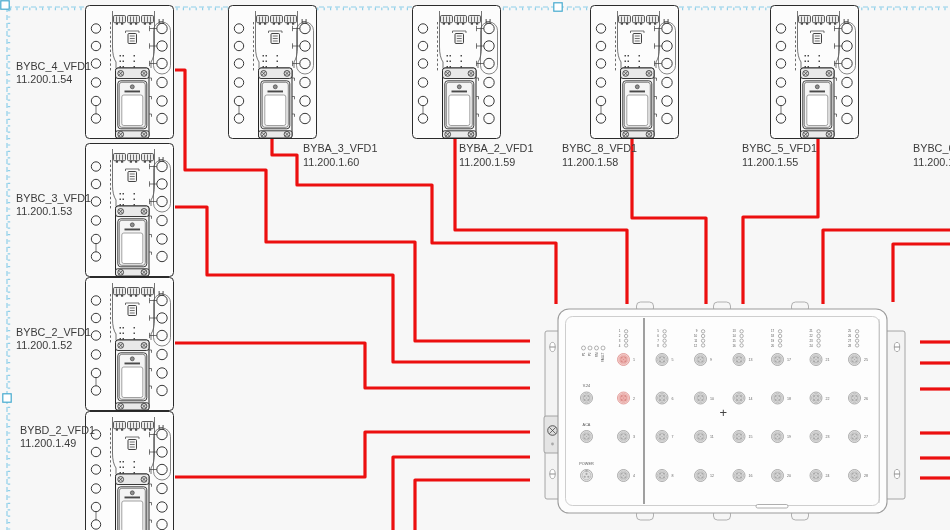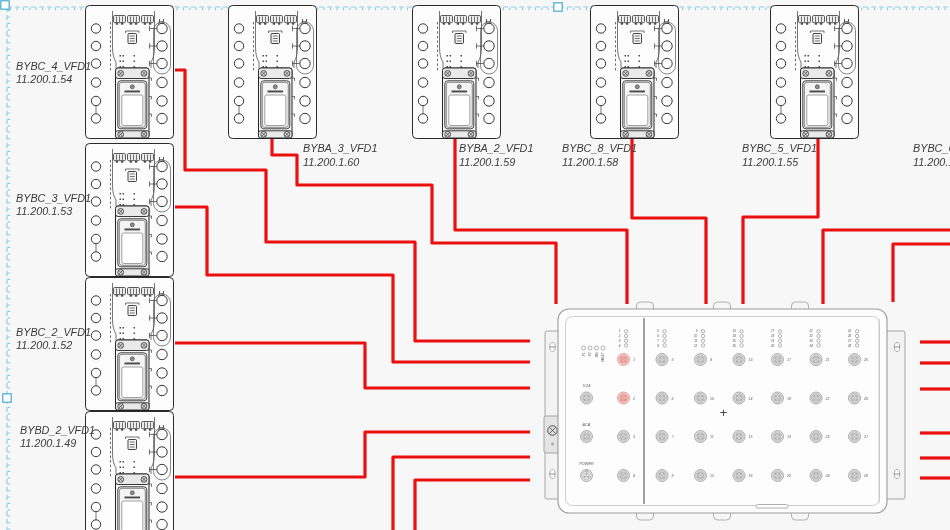--- a/index.html
+++ b/index.html
@@ -1,16 +1,16 @@
 <!DOCTYPE html>
 <html><head>
 <meta charset="utf-8">
 <style>
   html,body{margin:0;padding:0;background:#fff;}
-  #stage{position:relative;width:950px;height:530px;overflow:hidden;font-style:italic;}
+  #stage{position:relative;width:950px;height:530px;overflow:hidden;}
   svg{display:block;}
   svg text{font-family:"Liberation Sans",sans-serif;}
   .dlabel{font-size:10.8px;fill:#3b3b3b;}
   .d-out{fill:#fcfcfc;stroke:#2b2b2b;stroke-width:1;}
   .d-c{fill:#fcfcfc;stroke:#2d2d2d;stroke-width:.95;}
   .d-s{fill:none;stroke:#3a3a3a;stroke-width:.7;}
   .d-s2{fill:none;stroke:#555;stroke-width:.7;}
   .d-dash{stroke:#444;stroke-width:.8;stroke-dasharray:2.4 2.2;}
   .d-b{fill:#ececec;stroke:#333;stroke-width:.8;}
   .d-b2{fill:#f4f4f4;stroke:#2e2e2e;stroke-width:.9;}

